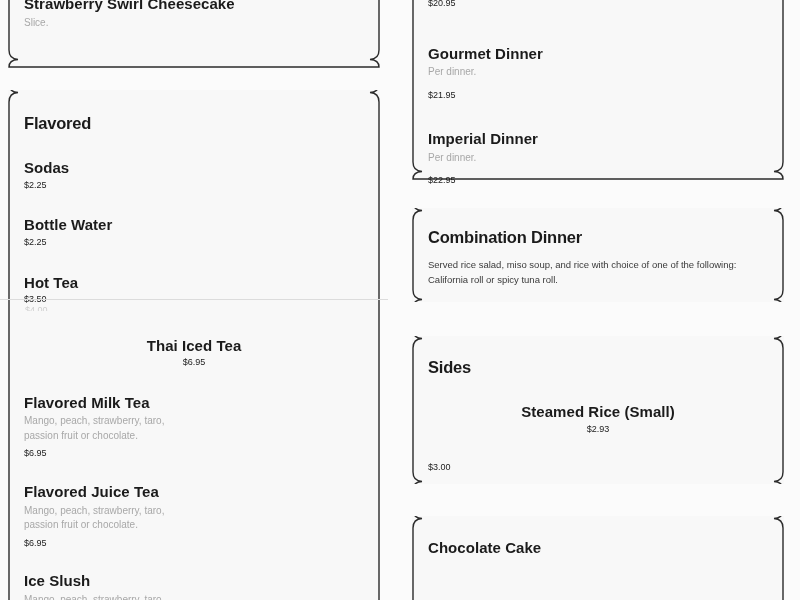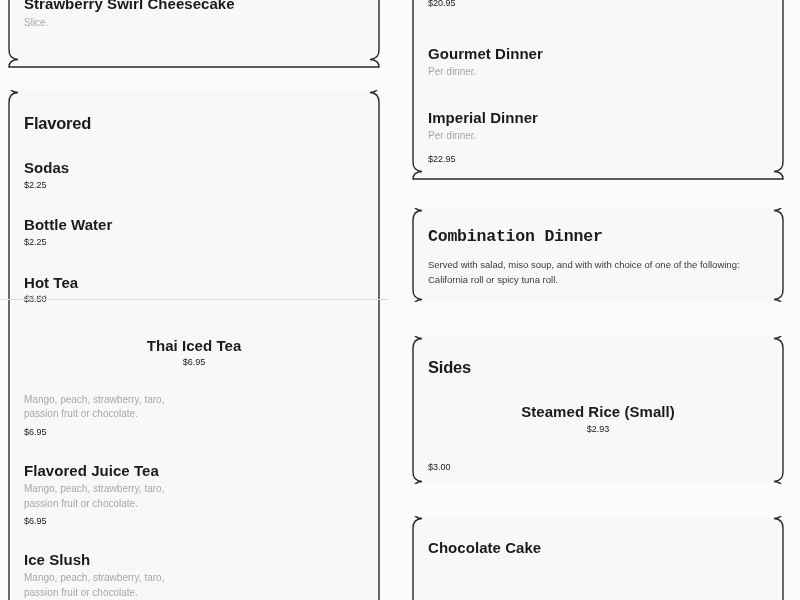--- a/index.html
+++ b/index.html
@@ -179,20 +179,21 @@
           <div class="item-name">Hot Tea</div>
           <div class="item-price">$3.50</div>
         </div>
 
         <div class="item" style="margin-bottom:24px;text-align:center;">
           <div class="item-name">Thai Iced Tea</div>
           <div class="item-price">$6.95</div>
         </div>
 
         <div class="item has-desc" style="margin-bottom:22px;">
+          <div class="item-name">Flavored Milk Tea</div>
           <div class="item-desc">Mango, peach, strawberry, taro, passion fruit or chocolate.</div>
           <div class="item-price">$6.95</div>
         </div>
 
         <div class="item has-desc" style="margin-bottom:22px;">
           <div class="item-name">Flavored Juice Tea</div>
           <div class="item-desc">Mango, peach, strawberry, taro, passion fruit or chocolate.</div>
           <div class="item-price">$6.95</div>
         </div>
 
@@ -200,21 +201,21 @@
           <div class="item-name">Ice Slush</div>
           <div class="item-desc">Mango, peach, strawberry, taro, passion fruit or chocolate.</div>
           <div class="item-price">$6.95</div>
         </div>
 
       </div>
     </div>
   </div>
 
   <div class="seam" style="top:299px;"></div>
-  <div class="ghost-price" style="left:25px; top:294px;">$4.00</div>
+  <div class="ghost-price" style="left:25px; top:306px;">$4.00</div>
 
   <div class="column col-right" style="top:-60px;">
 
     <div class="card clip-top" style="height:240px; margin-bottom:28px;">
       <div class="card-frame">
         <svg viewBox="0 0 372 240" preserveAspectRatio="none" aria-hidden="true">
           <path d="M1,-20
                    L1,222
                    Q1,231 10,231.5
                    Q1,232 1,239
@@ -226,20 +227,21 @@
       </div>
       <div class="card-inner" style="padding-top:58px;">
 
         <div class="item" style="margin-bottom:34px;">
           <div class="item-price">$20.95</div>
         </div>
 
         <div class="item has-desc gap-desc" style="margin-bottom:28px;">
           <div class="item-name">Gourmet Dinner</div>
           <div class="item-desc wide">Per dinner.</div>
+          <div class="item-price">$21.95</div>
         </div>
 
         <div class="item has-desc gap-desc">
           <div class="item-name">Imperial Dinner</div>
           <div class="item-desc wide">Per dinner.</div>
           <div class="item-price">$22.95</div>
         </div>
 
       </div>
     </div>
@@ -256,22 +258,22 @@
                    L371,82
                    Q371,91 362,91.5
                    Q371,92 371,100
                    L1,100
                    Q1,92 10,91.5
                    Q1,91 1,82
                    Z" fill="none" stroke="#2b2b2b" stroke-width="1.4"></path>
         </svg>
       </div>
       <div class="card-inner" style="padding-top:20px;">
-        <h2 class="section-title" style="margin-bottom:12px;font-family:Liberation Mono, monospace;">Combination Dinner</h2>
-        <p class="card-note">Served with salad, miso soup, and with with choice of one of the following: California roll or spicy tuna roll.</p>
+        <h2 class="section-title" style="margin-bottom:12px;">Combination Dinner</h2>
+        <p class="card-note">Served rice salad, miso soup, and rice with choice of one of the following: California roll or spicy tuna roll.</p>
       </div>
     </div>
 
     <div class="card" style="height:148px; margin-bottom:32px;">
       <div class="card-frame">
         <svg viewBox="0 0 372 148" preserveAspectRatio="none" aria-hidden="true">
           <path d="M1,12
                    Q1,3 10,2.5
                    Q1,2 1,-6
                    L371,-6

